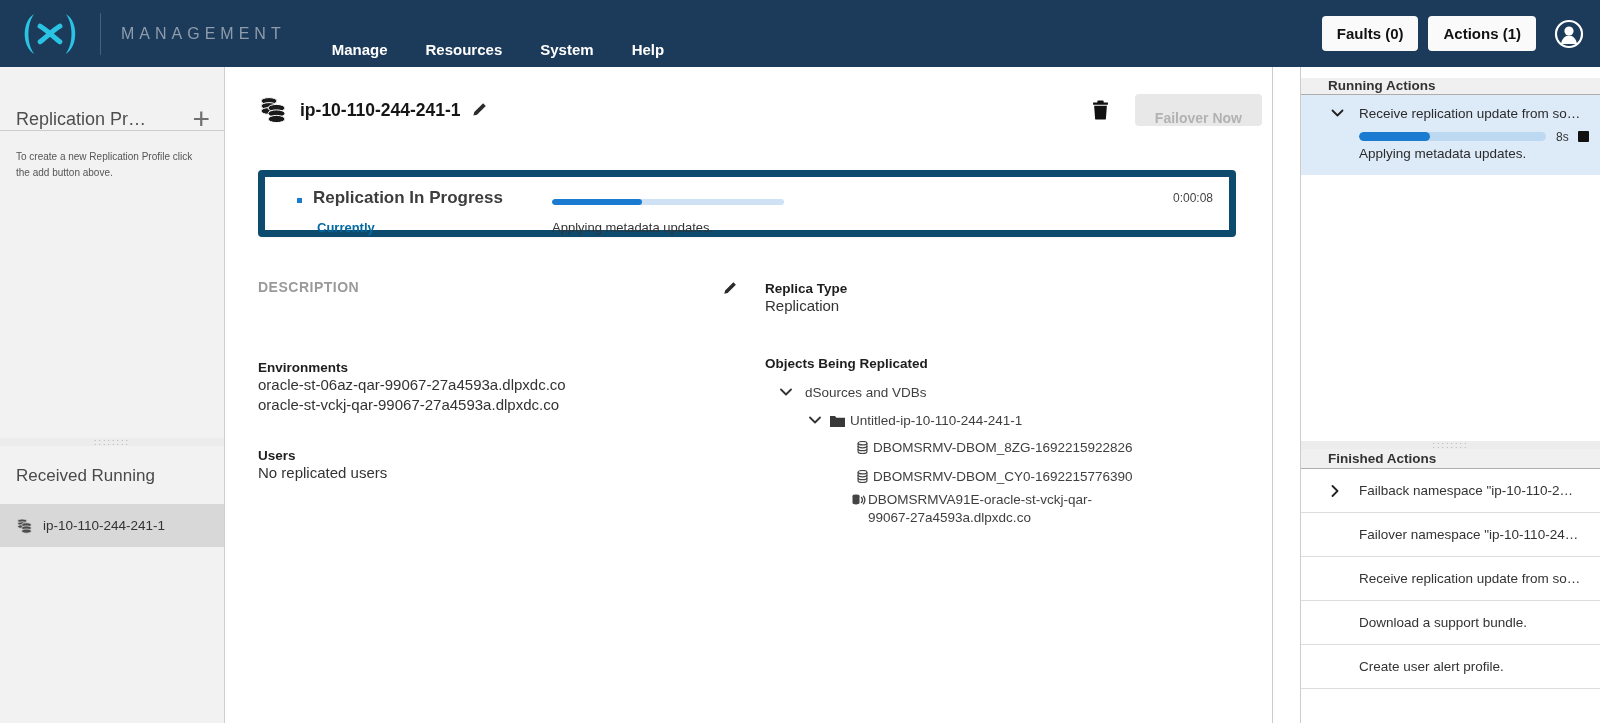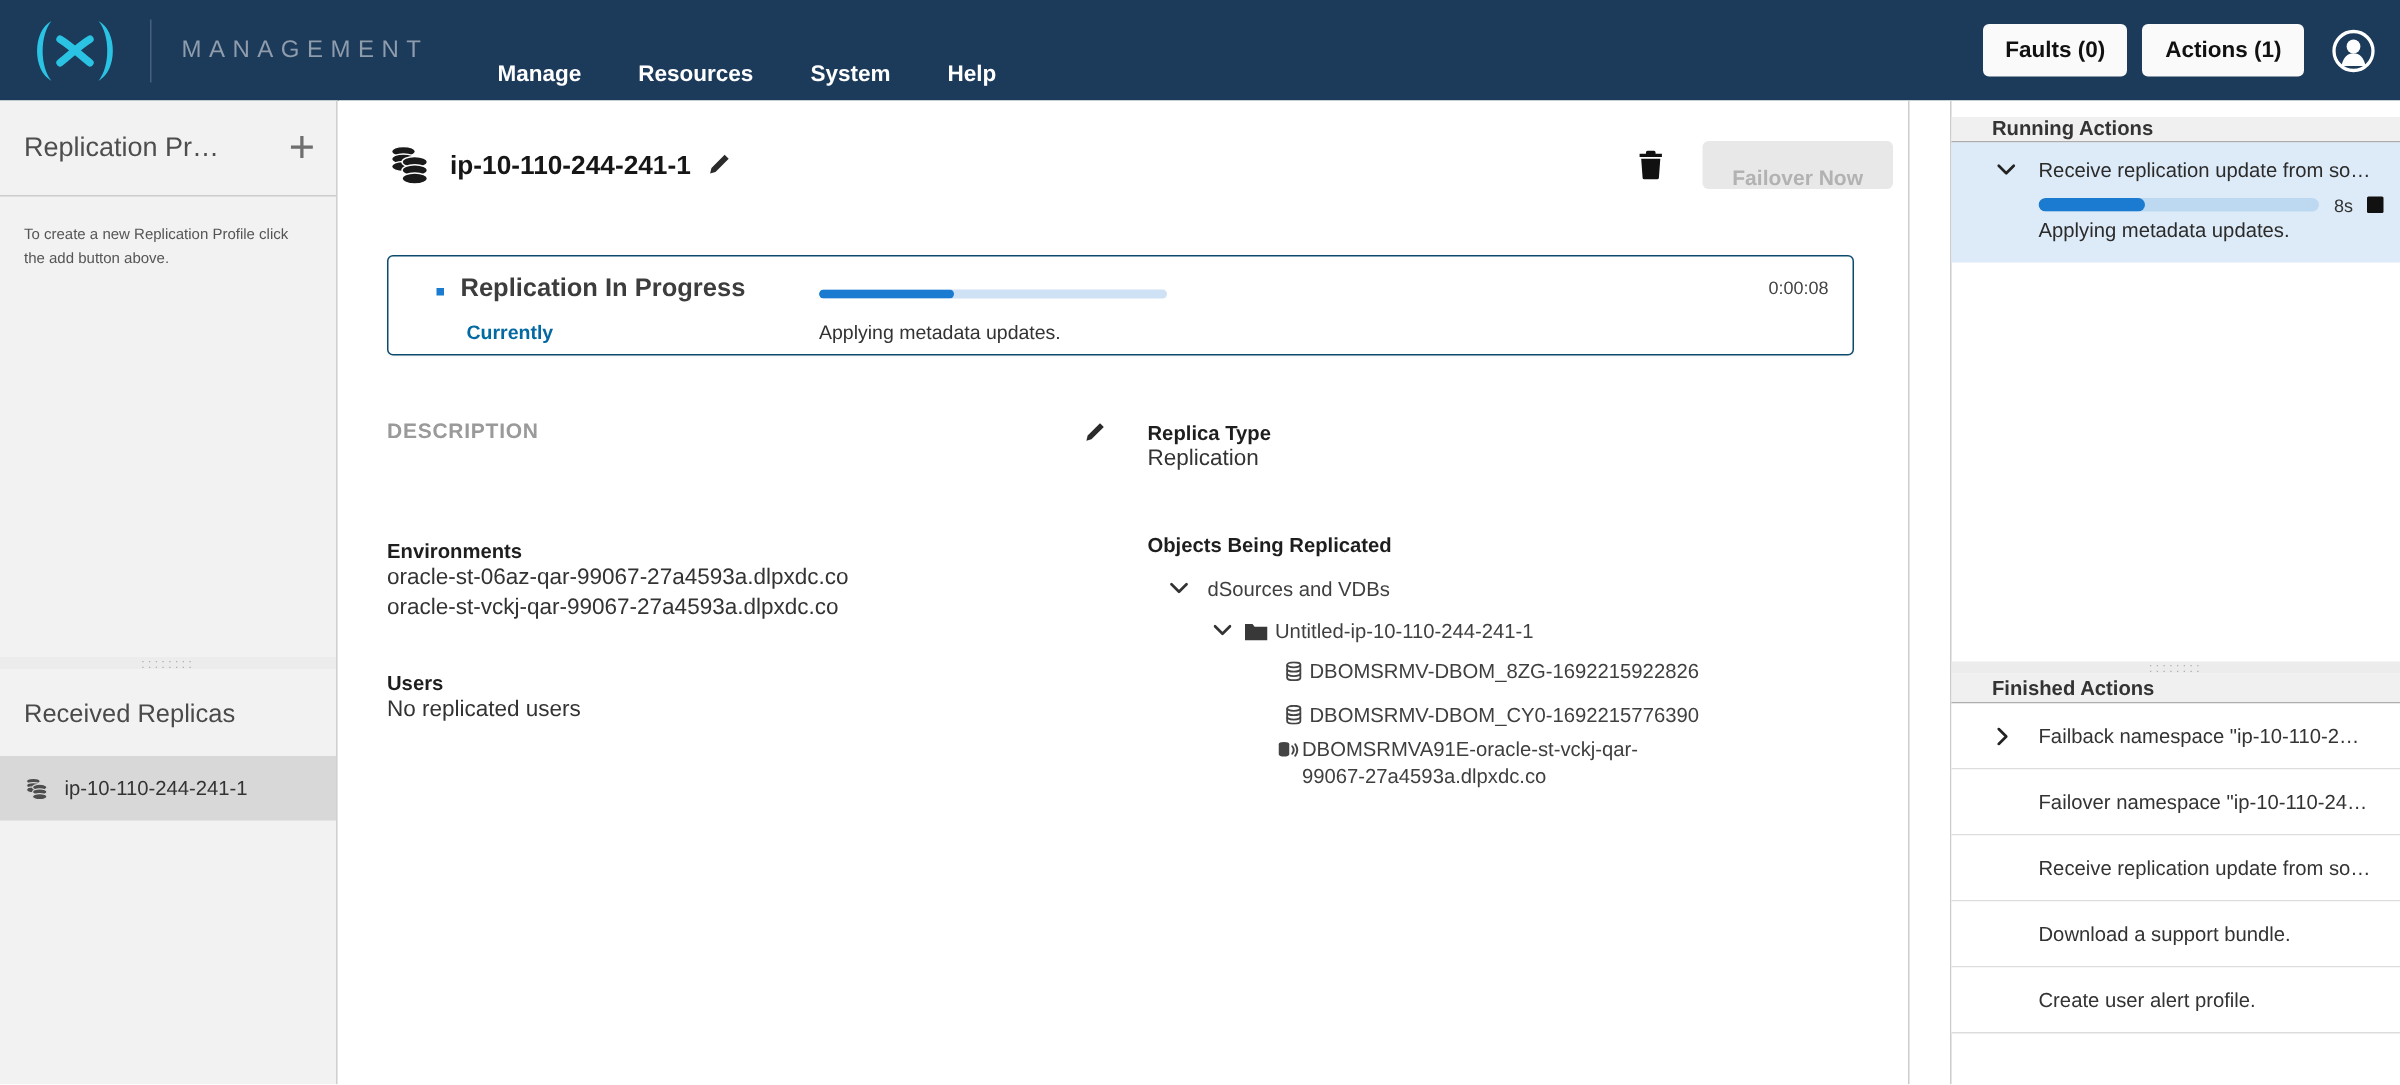--- a/index.html
+++ b/index.html
@@ -20,21 +20,21 @@
   .nav-spacer { flex:1; }
   .nav-btn { background:#fafafa; color:#111; font-weight:bold; font-size:15px;
     border:none; border-radius:4px; padding:9px 15px; margin-right:10px; cursor:pointer;
     font-family:"Liberation Sans", sans-serif; }
   .avatar-box { margin:0 16px 0 8px; display:flex; align-items:center; }
 
   
   .sidebar { position:absolute; left:0; top:67px; width:225px; height:656px;
     background:#f2f2f2; border-right:1px solid #cfcfcf; }
   .sb-header { height:64px; border-bottom:1px solid #ccc; display:flex;
-    align-items:center; padding:0 14px 0 16px; }
+    align-items:flex-end; padding:0 14px 0 16px; }
   .sb-title { font-size:18px; color:#4e4e4e; flex:1; white-space:nowrap; overflow:hidden; }
   .plus-btn { font-size:30px; font-weight:100; color:#6f6f6f; line-height:22px; cursor:pointer; }
   .sb-hint { padding:18px 20px 0 16px; font-size:10px; color:#555; line-height:1.6; }
   .handle { height:8px; background:#ececec; display:flex; align-items:center;
     justify-content:center; overflow:hidden; cursor:row-resize; }
   .handle span { font-size:9px; line-height:6px; color:#b0b0b0; letter-spacing:2px; }
   .sb-handle { position:absolute; left:0; right:0; top:371px; }
   .sb-received-header { position:absolute; top:379px; left:0; right:0; padding:20px 16px 0 16px;
     font-size:17px; color:#4a4a4a; }
   .sb-item { position:absolute; top:437px; left:0; right:0; height:43px; background:#d8d8d8;
@@ -49,21 +49,21 @@
   .title-row { position:absolute; top:21px; left:32px; right:10px; height:44px;
     display:flex; align-items:center; }
   .page-title { font-size:17.5px; font-weight:bold; color:#161616; margin:0 10px 0 12px; }
   .icon-btn { background:none; border:none; cursor:pointer; padding:0; display:flex; align-items:center; }
   .title-right { margin-left:auto; display:flex; align-items:center; gap:26px; }
   .failover-btn { background:#e8e8e8; color:#b2b2b2; font-weight:bold; font-size:14px;
     border:none; border-radius:4px; padding:16px 20px; height:32px; cursor:default;
     font-family:"Liberation Sans", sans-serif; }
 
   .progress-card { position:absolute; top:103px; left:32px; width:978px; height:67px;
-    border:1px solid #0c4a6e; border-radius:4px; background:#fff;
+    border:7px solid #0c4a6e; border-radius:4px; background:#fff;
     box-shadow:0 1px 2px rgba(0,0,0,0.04); }
   .pc-bullet { position:absolute; left:32px; top:21px; width:5px; height:5px; background:#1a7bd1; }
   .pc-title { position:absolute; left:48px; top:11px; font-size:17px; font-weight:bold; color:#3d3d3d; }
   .pc-bar { position:absolute; left:287px; top:22px; width:232px; height:6px;
     background:#cfe2f5; border-radius:3px; overflow:hidden; }
   .pc-bar-fill { height:100%; background:#1a7bd1; border-radius:3px; }
   .pc-time { position:absolute; right:16px; top:14px; font-size:12px; color:#444; }
   .pc-currently { position:absolute; left:52px; top:43px; font-size:13px; font-weight:bold; color:#0369a1; }
   .pc-status { position:absolute; left:287px; top:43px; font-size:13px; color:#333; }
 
@@ -148,21 +148,21 @@
 
   <div class="sidebar">
     <div class="sb-header">
       <span class="sb-title">Replication Pr…</span>
       <span class="plus-btn">+</span>
     </div>
     <div class="sb-hint">To create a new Replication Profile click the add button above.</div>
     <div class="handle sb-handle">
         <span>::::::::</span>
       </div>
-    <div class="sb-received-header">Received Replicas</div>
+    <div class="sb-received-header">Received Running</div>
     <div class="sb-item">
       <svg width="17" height="16" viewBox="0 0 30 28">
         <g fill="#4c4c4c" stroke="#d8d8d8" stroke-width="1.4">
           <ellipse cx="11" cy="5" rx="8" ry="3.4"></ellipse>
             <ellipse cx="11" cy="10" rx="8" ry="3.4"></ellipse>
             <ellipse cx="11" cy="15" rx="8" ry="3.4"></ellipse>
           <ellipse cx="18.5" cy="12" rx="8.5" ry="3.6"></ellipse>
             <ellipse cx="18.5" cy="17.5" rx="8.5" ry="3.6"></ellipse>
             <ellipse cx="18.5" cy="23" rx="8.5" ry="3.6"></ellipse>
         </g>

